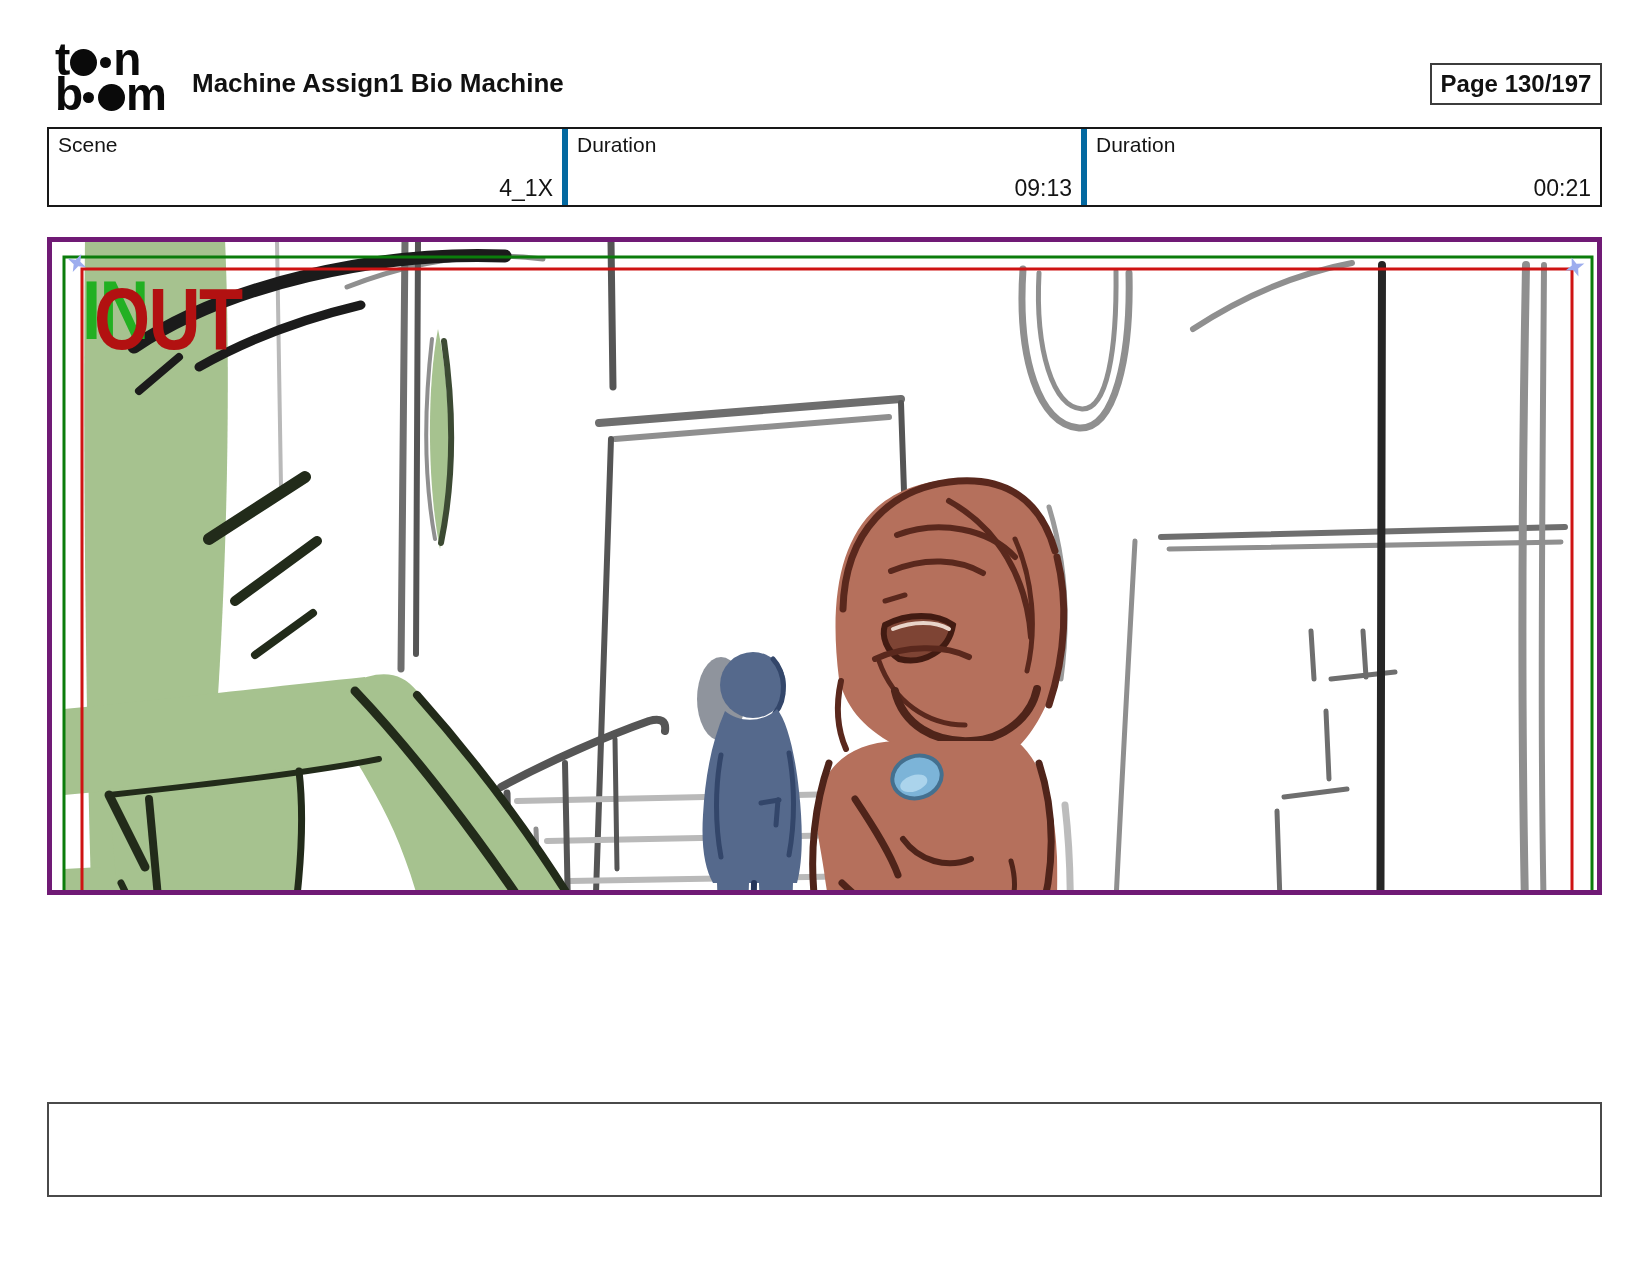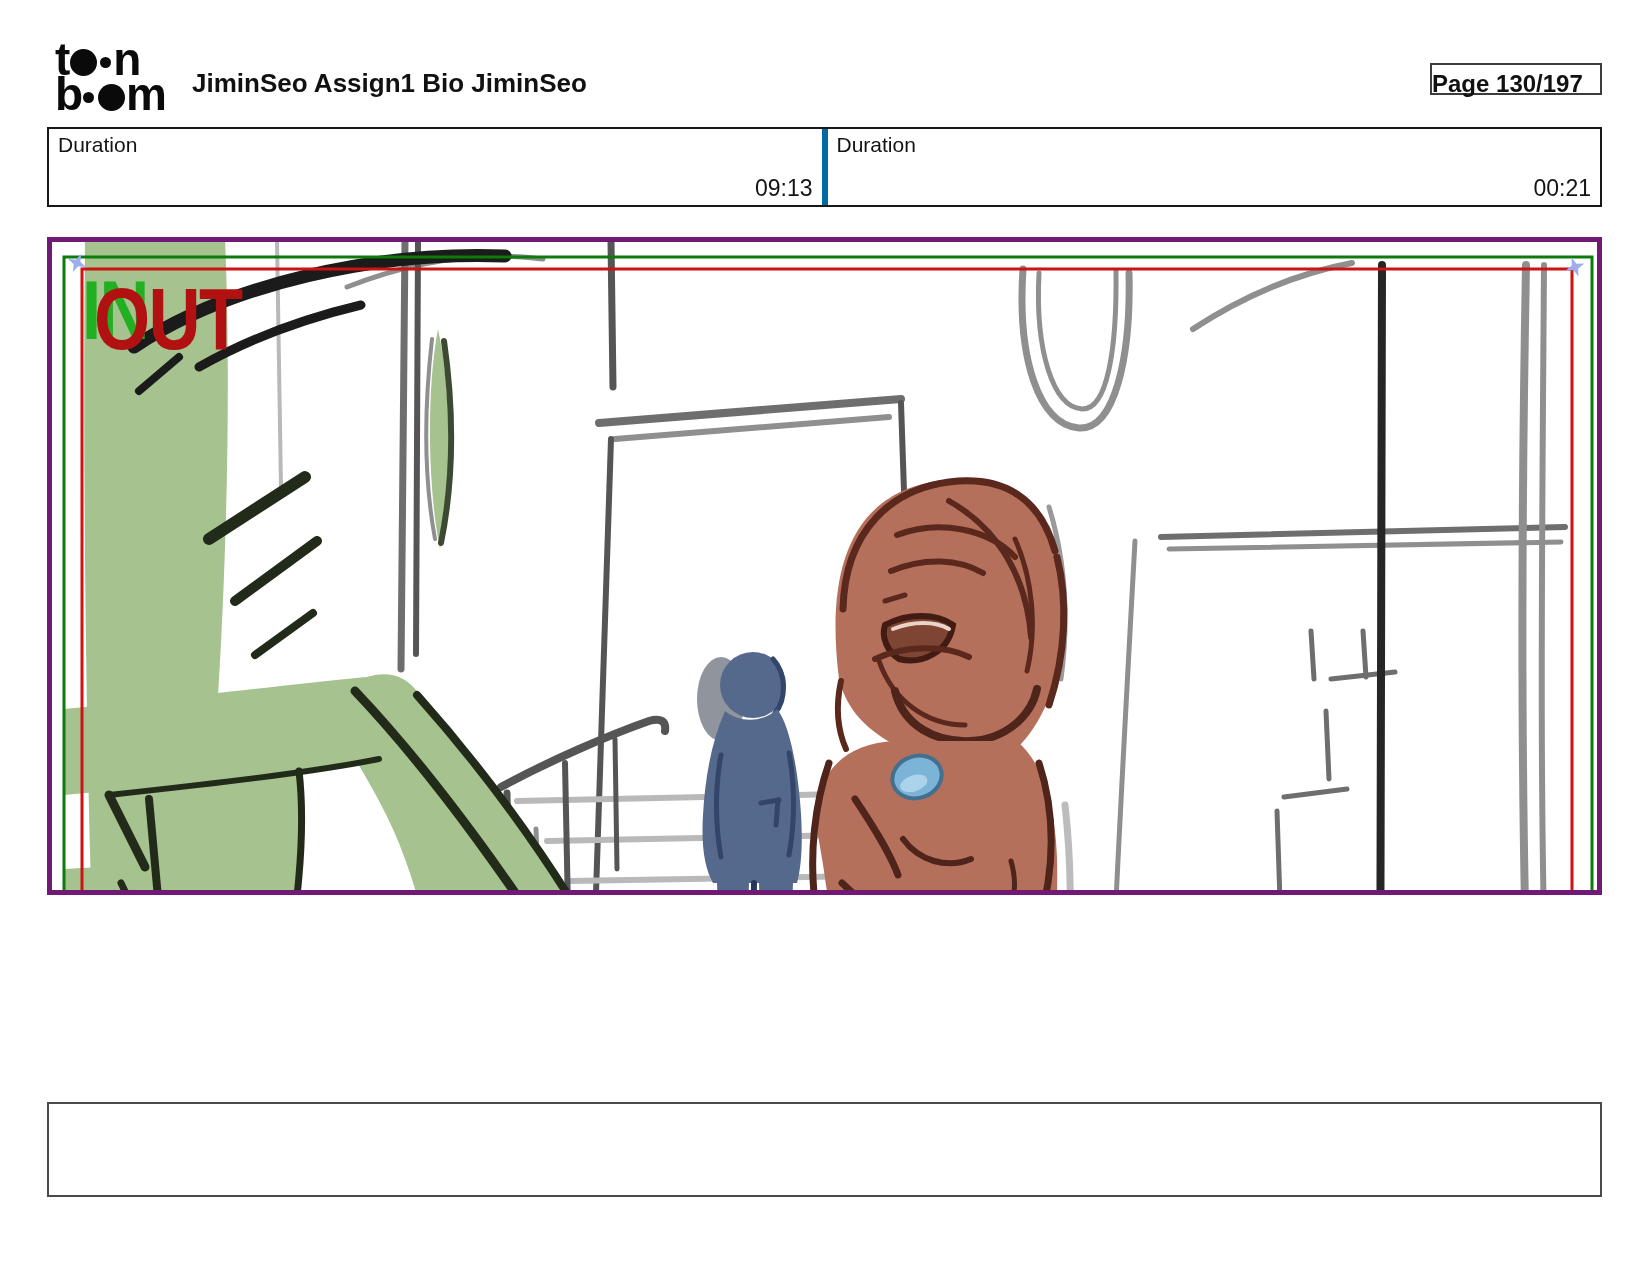--- a/index.html
+++ b/index.html
@@ -17,22 +17,22 @@
   .page{position:relative;width:1650px;height:1275px;background:#fff}
 
   
   .logo{position:absolute;left:55px;top:42px;color:#0a0a0a}
   .logo-row{display:flex;align-items:flex-end;height:35px;
     font-weight:700;font-size:46px;line-height:.76;letter-spacing:-2px}
   .dot{border-radius:50%;background:#0a0a0a;display:inline-block}
   .dot-big{width:27px;height:27px;margin:0 1px 1px 2px}
   .dot-small{width:11px;height:11px;margin:0 2px 9px 2px}
   .title{position:absolute;left:192px;top:68px;font-size:26px;font-weight:700}
-  .page-box{position:absolute;left:1430px;top:63px;width:172px;height:32px;
-    border:2px solid #3c3c3c;line-height:37px;
+  .page-box{position:absolute;left:1430px;top:63px;width:172px;height:42px;
+    border:2px solid #3c3c3c;text-align:center;line-height:37px;
     font-size:24px;font-weight:700;background:#fff}
 
   
   .info-row{position:absolute;left:47px;top:127px;width:1555px;height:80px;
     display:flex;border:2px solid #181818;background:#fff}
   .cell{flex:1;position:relative;border-left:6px solid #0369a1}
   .cell:first-child{border-left:none}
   .cell-label{position:absolute;top:4px;left:9px;font-size:21px;color:#141414}
   .cell-value{position:absolute;bottom:3px;right:9px;font-size:23px;color:#141414}
 
@@ -74,25 +74,29 @@
           <span class="dot dot-small"></span>
           <span>n</span>
         </div>
       <div class="logo-row">
           <span>b</span>
           <span class="dot dot-small"></span>
           <span class="dot dot-big"></span>
           <span>m</span>
         </div>
     </div>
-    <div class="title">JiminSeo Assign1 Bio JiminSeo</div>
+    <div class="title">Machine Assign1 Bio Machine</div>
     <div class="page-box">Page 130/197</div>
   </div>
 
   <div class="info-row">
+    <div class="cell">
+      <div class="cell-label">Scene</div>
+      <div class="cell-value">4_1X</div>
+    </div>
     <div class="cell">
       <div class="cell-label">Duration</div>
       <div class="cell-value">09:13</div>
     </div>
     <div class="cell">
       <div class="cell-label">Duration</div>
       <div class="cell-value">00:21</div>
     </div>
   </div>
 

